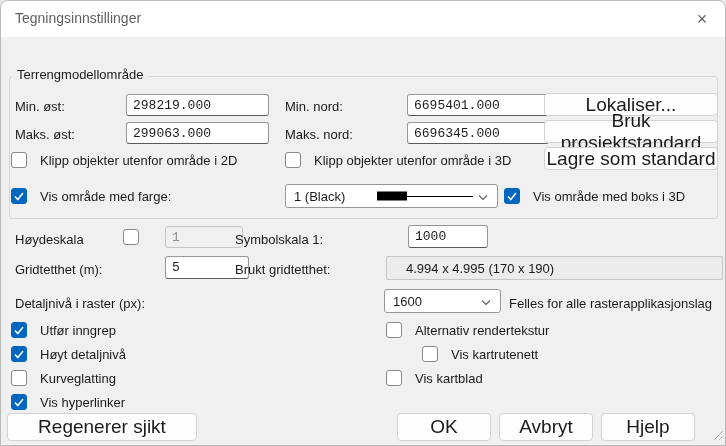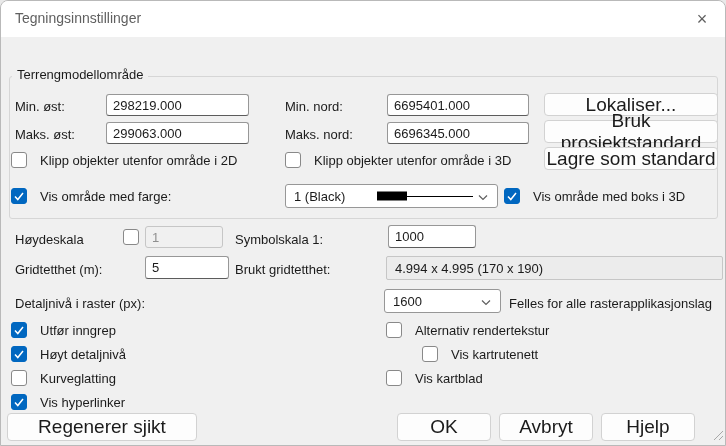--- a/index.html
+++ b/index.html
@@ -19,26 +19,26 @@
     color:#5f5f5f; font-size:18px; cursor:default;
   }
   .group { position:absolute; left:8px; top:75px; width:709px; height:143px;
     border:1px solid #d6d6d6; border-radius:3px; }
   .legend { position:absolute; left:11px; top:66px; background:#f0f0f0; padding:0 5px; }
   .lbl { position:absolute; white-space:nowrap; line-height:16px; }
   .note { position:absolute; white-space:nowrap; line-height:16px; }
   .txt {
     position:absolute; background:#fff; color:#1b1b1b;
     border:1px solid #979797; border-bottom-color:#5c5c5c; border-radius:3px;
-    font-family:Liberation Sans, sans-serif; font-size:13px; padding:0 6px; outline:none;
+    font-family:Liberation Mono, monospace; font-size:13px; padding:0 6px; outline:none;margin-left:20px;
   }
   .txt.disabled { background:#f0f0f0; color:#8f8f8f; border-color:#c6c6c6; border-bottom-color:#c6c6c6; }
   .ro {
     position:absolute; background:#ececec; border:1px solid #c6c6c6; border-radius:2px;
-    padding:0 8px; display:flex; align-items:center; color:#1b1b1b;
+    padding:0 19px; display:flex; align-items:center; color:#1b1b1b;
   }
   .btn {
     position:absolute; background:#fdfdfd; border:1px solid #d2d2d2; border-radius:4px;
     font-family:"Liberation Sans", sans-serif; font-size:19px; color:#1b1b1b;
     display:flex; align-items:center; justify-content:center; cursor:default;
   }
   .cb { position:absolute; display:flex; align-items:center; gap:13px; }
   .cb .box {
     width:16px; height:16px; flex:none; background:#fff;
     border:1px solid #898989; border-radius:3px;
@@ -115,21 +115,21 @@
       </span>
     <span>Vis område med boks i 3D</span>
   </div>
 
   <span class="lbl" style="left:14px; top:231px;">Høydeskala</span>
   <div class="cb" style="left:122px; top:228px;">
     <span class="box"></span>
   </div>
   <input class="txt disabled" style="left: 144px; top: 225px; width: 78px; height: 22px;" disabled="" value="1">
   <span class="lbl" style="left:234px; top:231px;">Symbolskala 1:</span>
-  <input class="txt" style="left: 387px; top: 224px; width: 88px; height: 23px;" value="1000">
+  <input class="txt" style="left: 387px; top: 224px; width: 80px; height: 23px;" value="1000">
 
   <span class="lbl" style="left:14px; top:261px;">Gridtetthet (m):</span>
   <input class="txt" style="left: 144px; top: 255px; width: 84px; height: 23px;" value="5">
   <span class="lbl" style="left:234px; top:261px;">Brukt gridtetthet:</span>
   <div class="ro" style="left:385px; top:255px; width:337px; height:24px;">4.994 x 4.995 (170 x 190)</div>
 
   <span class="lbl" style="left:14px; top:295px;">Detaljnivå i raster (px):</span>
   <div class="combo" style="left:383px; top:288px; width:117px; height:24px;">
     <span class="ctext">1600</span>
     <span class="chev"><svg width="10" height="6" viewBox="0 0 10 6">

